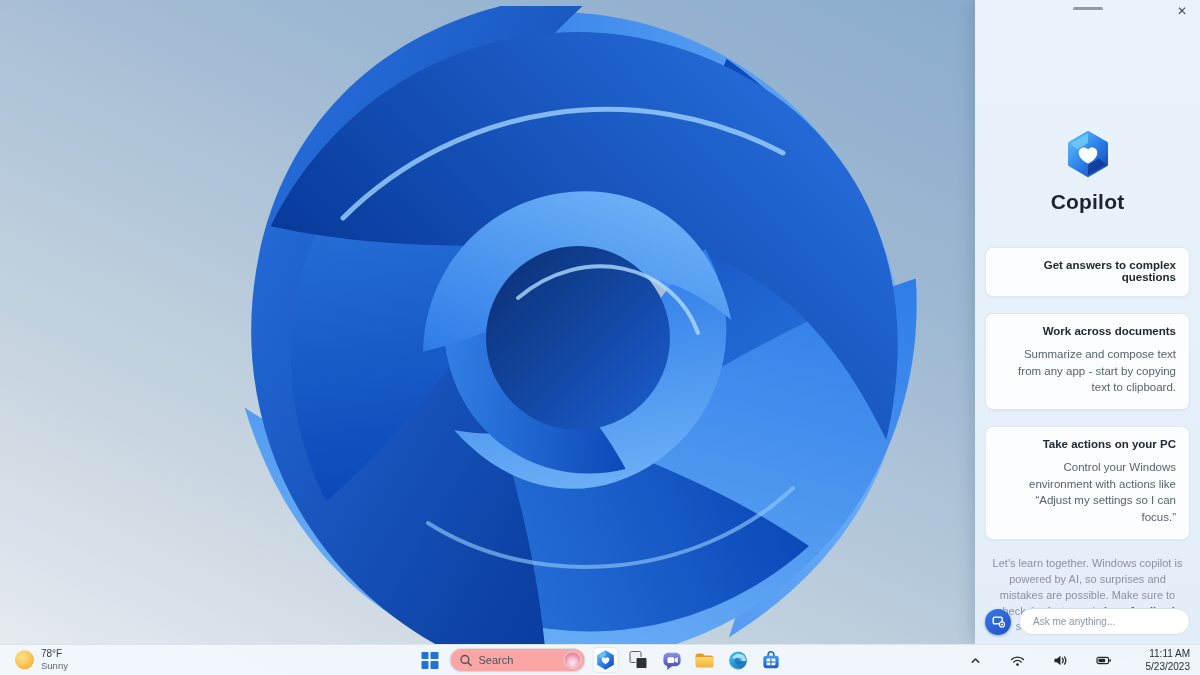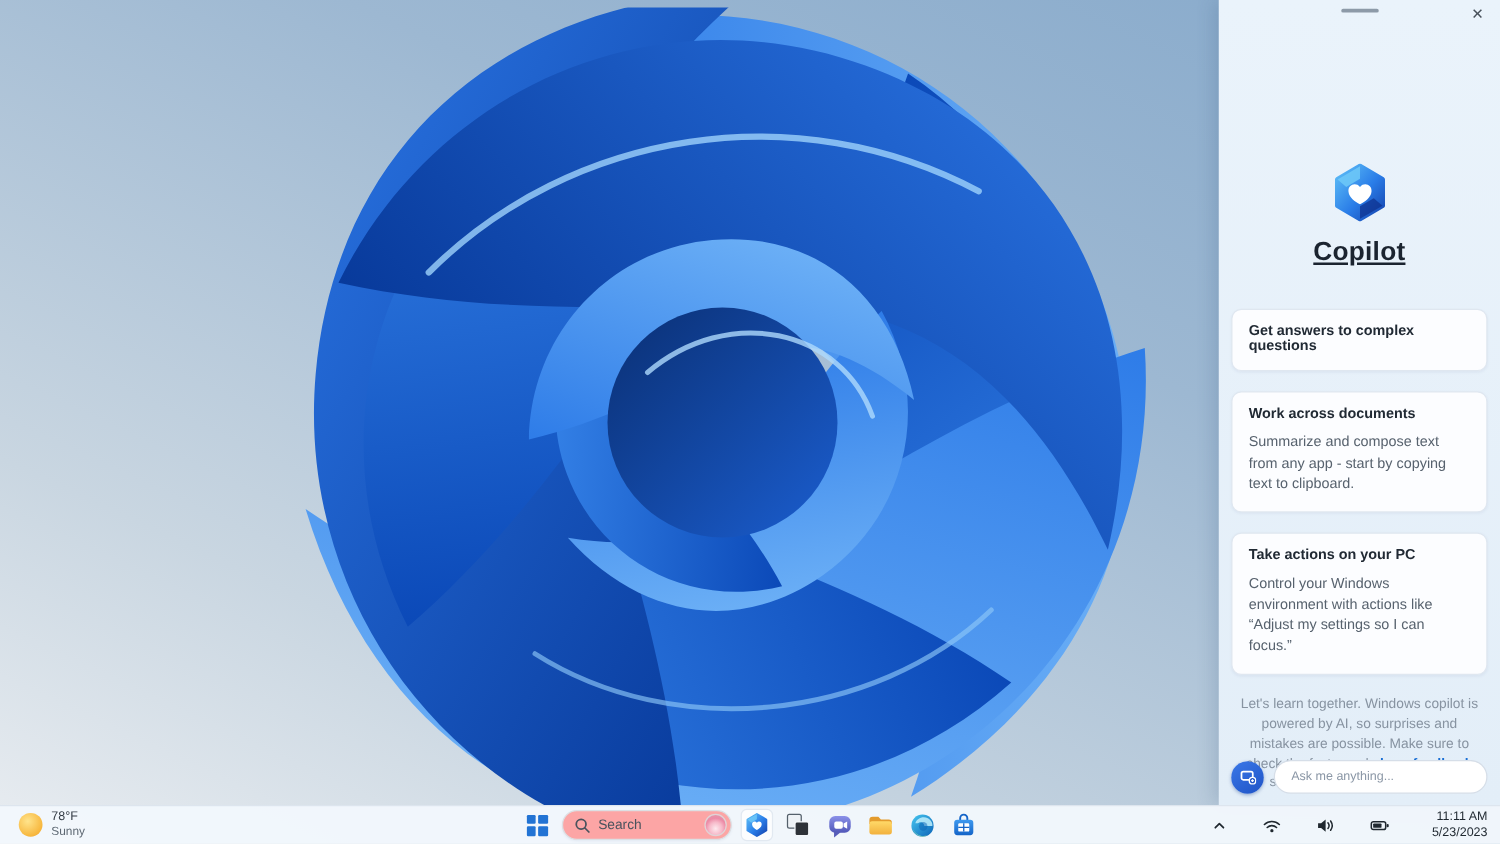--- a/index.html
+++ b/index.html
@@ -14,25 +14,25 @@
   
   .copilot-panel { position:absolute; top:0; right:0; width:225px; height:644px;
     background:linear-gradient(180deg,#eaf3fb 0%,#e3eef8 100%);
     box-shadow:-4px 0 14px rgba(40,70,110,.18); }
   .drag-handle { position:absolute; top:7px; left:50%; transform:translateX(-50%);
     width:30px; height:3px; border-radius:3px; background:#8d9aa8; cursor:grab; }
   .close-btn { position:absolute; top:2px; right:8px; font-size:12px; color:#47505a;
     padding:3px 5px; cursor:pointer; line-height:1; }
   .logo-wrap { display:flex; justify-content:center; padding-top:130px; }
   .panel-title { text-align:center; font-size:21px; font-weight:600; color:#1b2430;
-    margin-top:12px; letter-spacing:.2px;text-decoration:underline; }
+    margin-top:12px; letter-spacing:.2px; }
   .cards { margin-top:33px; padding:0 10px; }
   .card { background:#fcfdff; border:1px solid #dfe7f0; border-radius:8px;
     padding:11px 13px 13px; margin-bottom:16px;
-    box-shadow:0 1px 2px rgba(60,90,130,.06); cursor:pointer; }
+    box-shadow:0 1px 2px rgba(60,90,130,.06); cursor:pointer;text-align:right; }
   .card h3 { font-size:11.5px; font-weight:700; color:#212a34; }
   .card p { font-size:11.5px; color:#57626e; line-height:1.45; margin-top:9px; }
   .disclaimer { margin-top:9px; padding:0 16px; text-align:center;
     font-size:11px; line-height:1.45; color:#8793a1; }
   .disclaimer a { color:#1a6fd4; font-weight:600; text-decoration:none; cursor:pointer; }
   .input-row { position:absolute; left:10px; right:10px; bottom:9px;
     display:flex; align-items:center; }
   .context-btn { width:26px; height:26px; border-radius:50%; flex:0 0 26px;
     background:linear-gradient(145deg,#3a78e8,#1f53c6);
     display:flex; align-items:center; justify-content:center; cursor:pointer;

